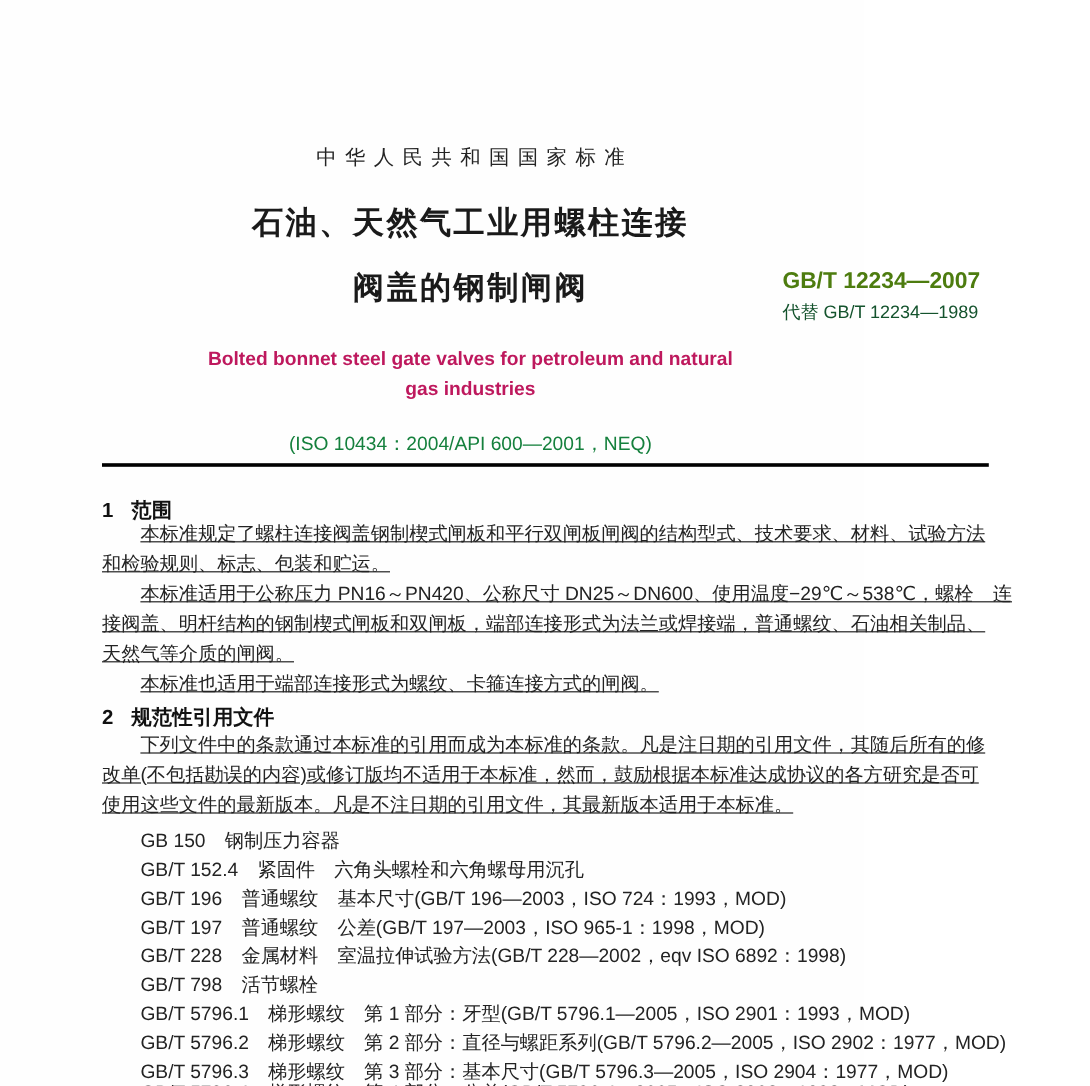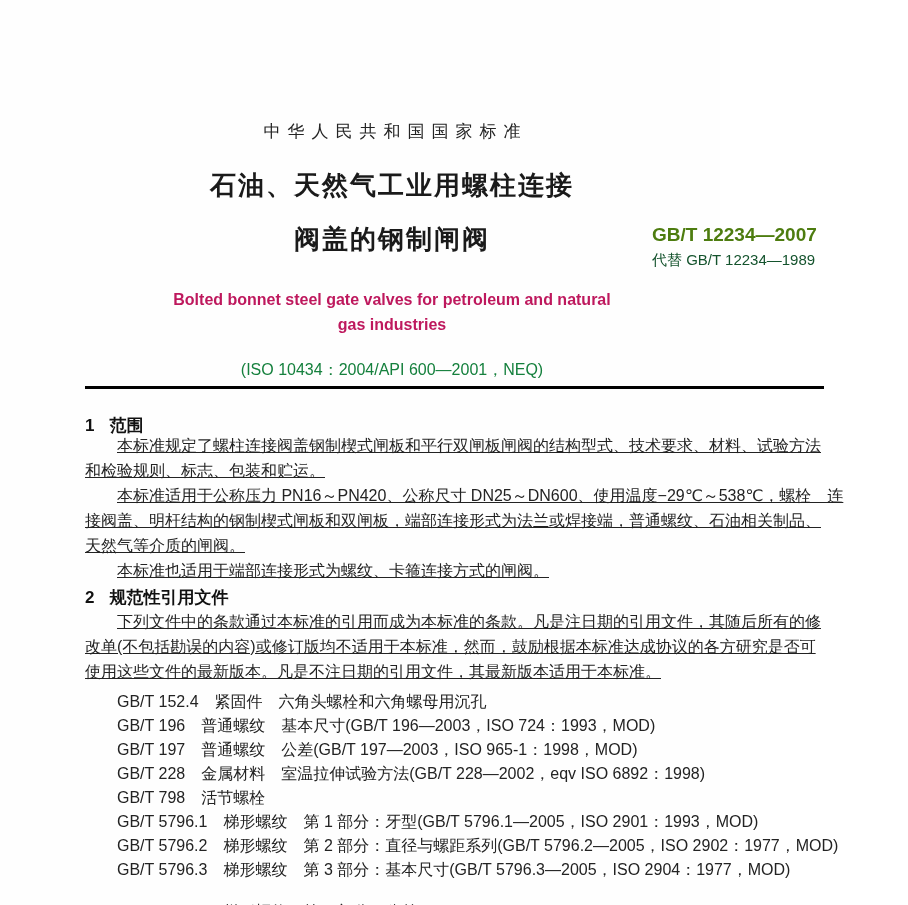--- a/index.html
+++ b/index.html
@@ -153,20 +153,21 @@
     <span class="sec-num">2</span><span>规范性引用文件</span>
   </div>
 
   <div class="textblock refs-intro">
     <div class="line indent">下列文件中的条款通过本标准的引用而成为本标准的条款。凡是注日期的引用文件，其随后所有的修</div>
     <div class="line">改单(不包括勘误的内容)或修订版均不适用于本标准，然而，鼓励根据本标准达成协议的各方研究是否可</div>
     <div class="line">使用这些文件的最新版本。凡是不注日期的引用文件，其最新版本适用于本标准。</div>
   </div>
 
   <div class="textblock refs-list">
+    <div class="line indent">GB 150　钢制压力容器</div>
     <div class="line indent">GB/T 152.4　紧固件　六角头螺栓和六角螺母用沉孔</div>
     <div class="line indent">GB/T 196　普通螺纹　基本尺寸(GB/T 196—2003，ISO 724：1993，MOD)</div>
     <div class="line indent">GB/T 197　普通螺纹　公差(GB/T 197—2003，ISO 965-1：1998，MOD)</div>
     <div class="line indent">GB/T 228　金属材料　室温拉伸试验方法(GB/T 228—2002，eqv ISO 6892：1998)</div>
     <div class="line indent">GB/T 798　活节螺栓</div>
     <div class="line indent">GB/T 5796.1　梯形螺纹　第 1 部分：牙型(GB/T 5796.1—2005，ISO 2901：1993，MOD)</div>
     <div class="line indent">GB/T 5796.2　梯形螺纹　第 2 部分：直径与螺距系列(GB/T 5796.2—2005，ISO 2902：1977，MOD)</div>
     <div class="line indent">GB/T 5796.3　梯形螺纹　第 3 部分：基本尺寸(GB/T 5796.3—2005，ISO 2904：1977，MOD)</div>
   </div>
 

